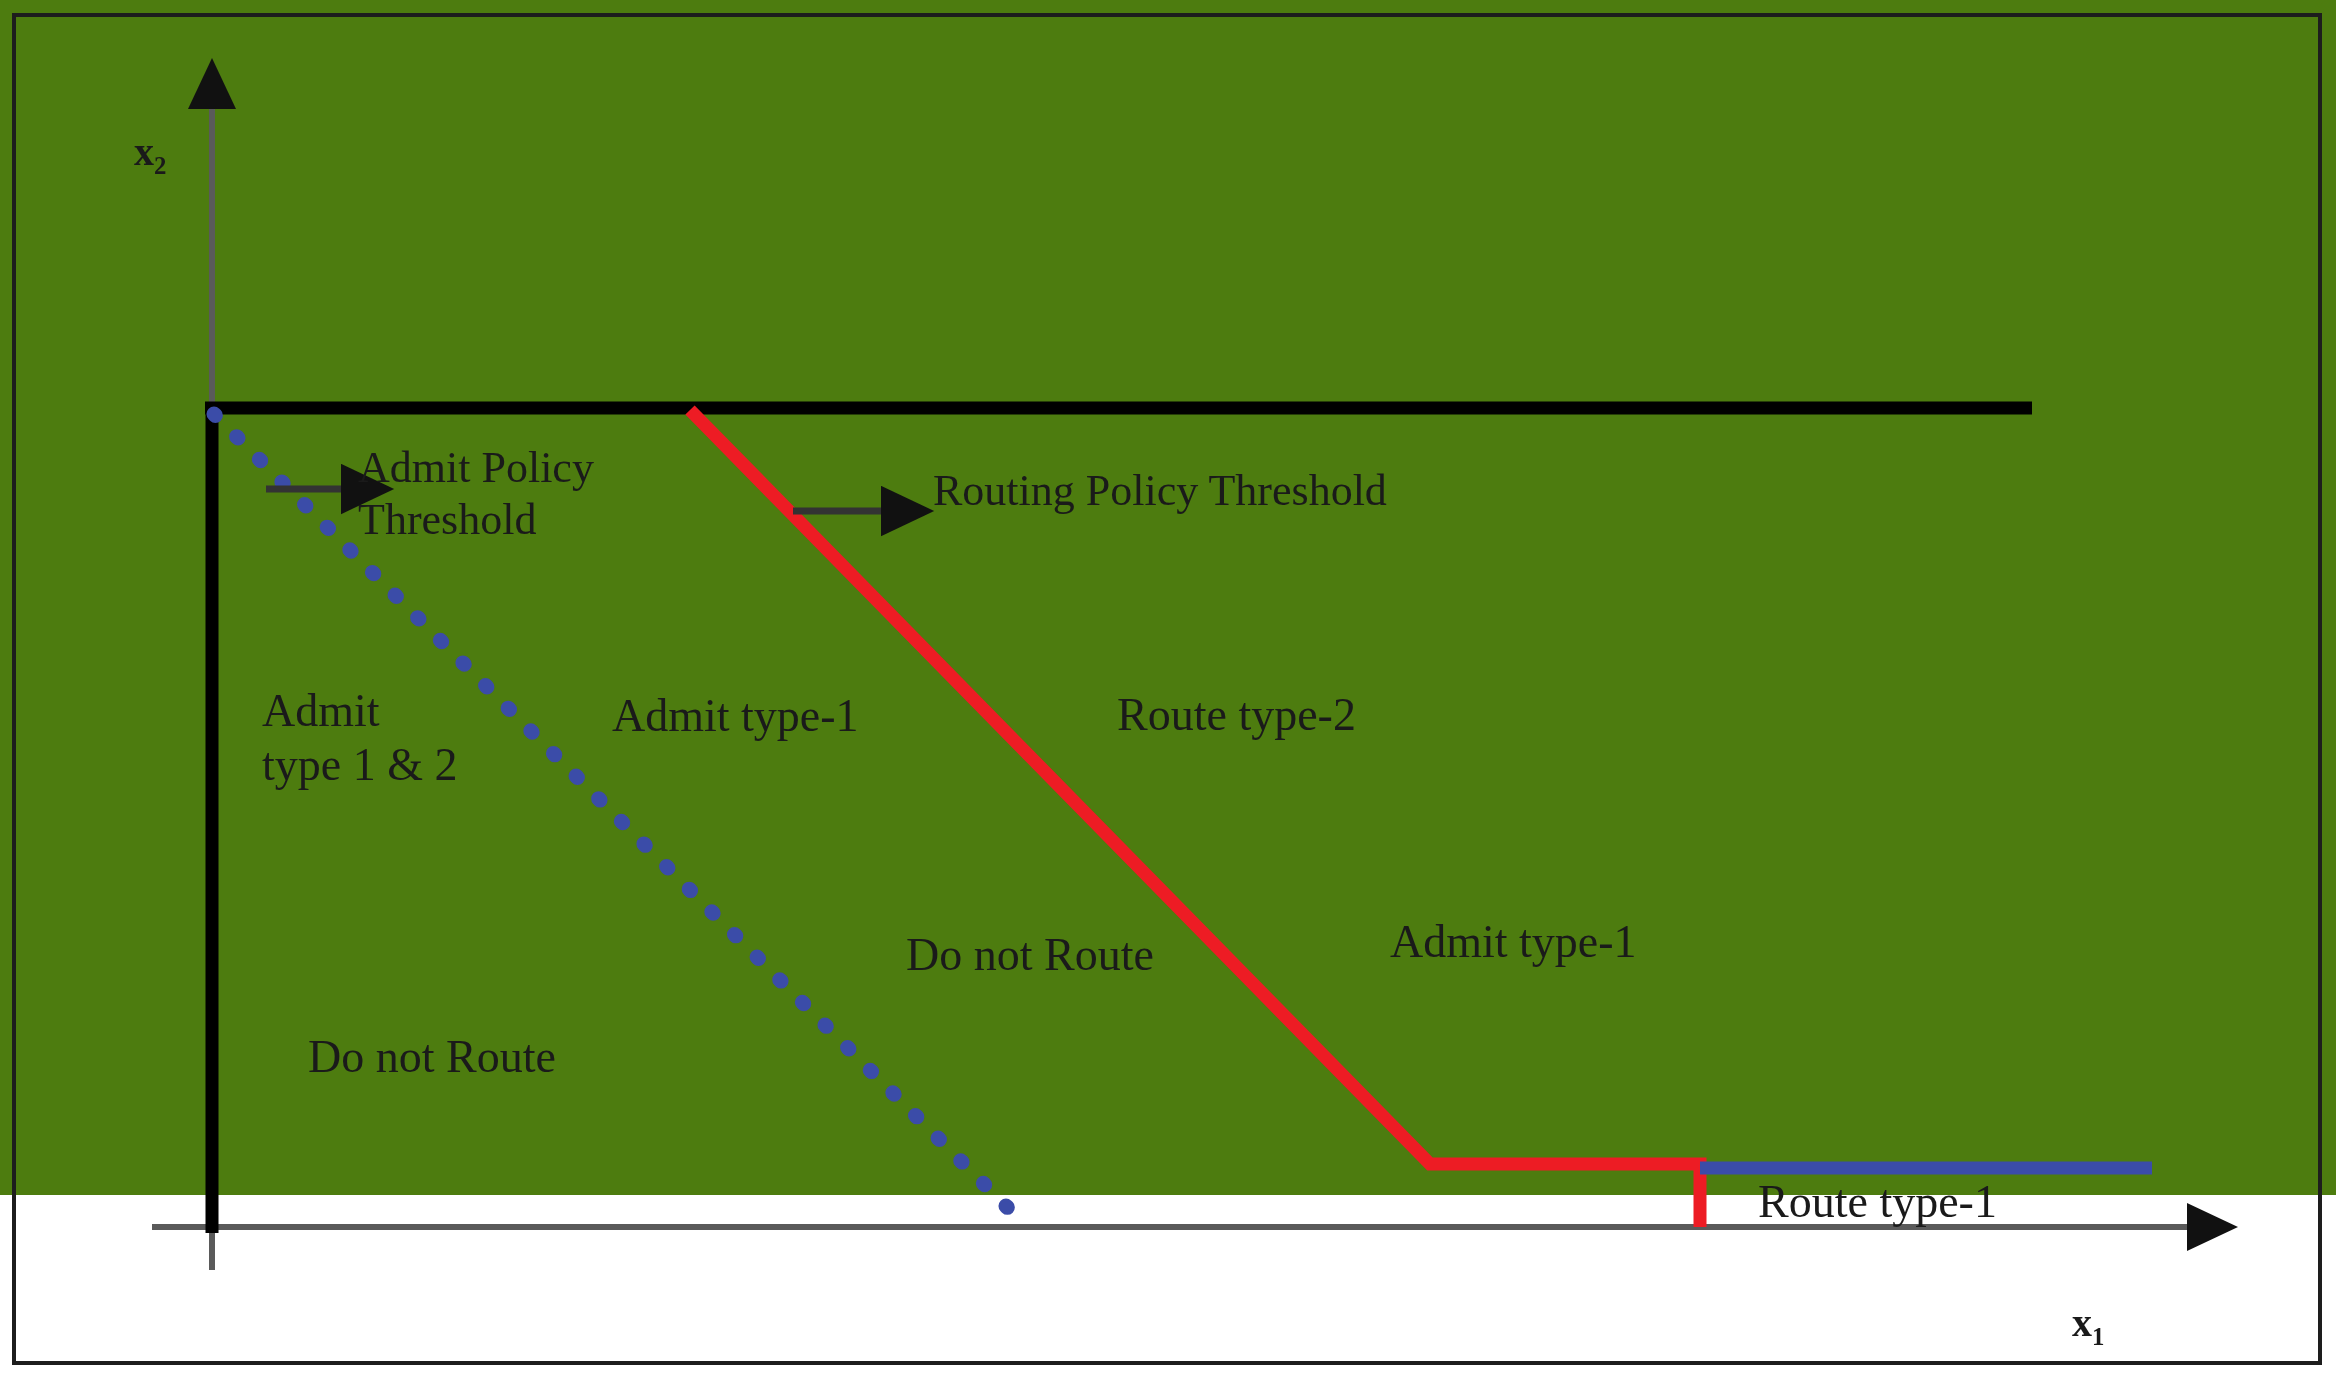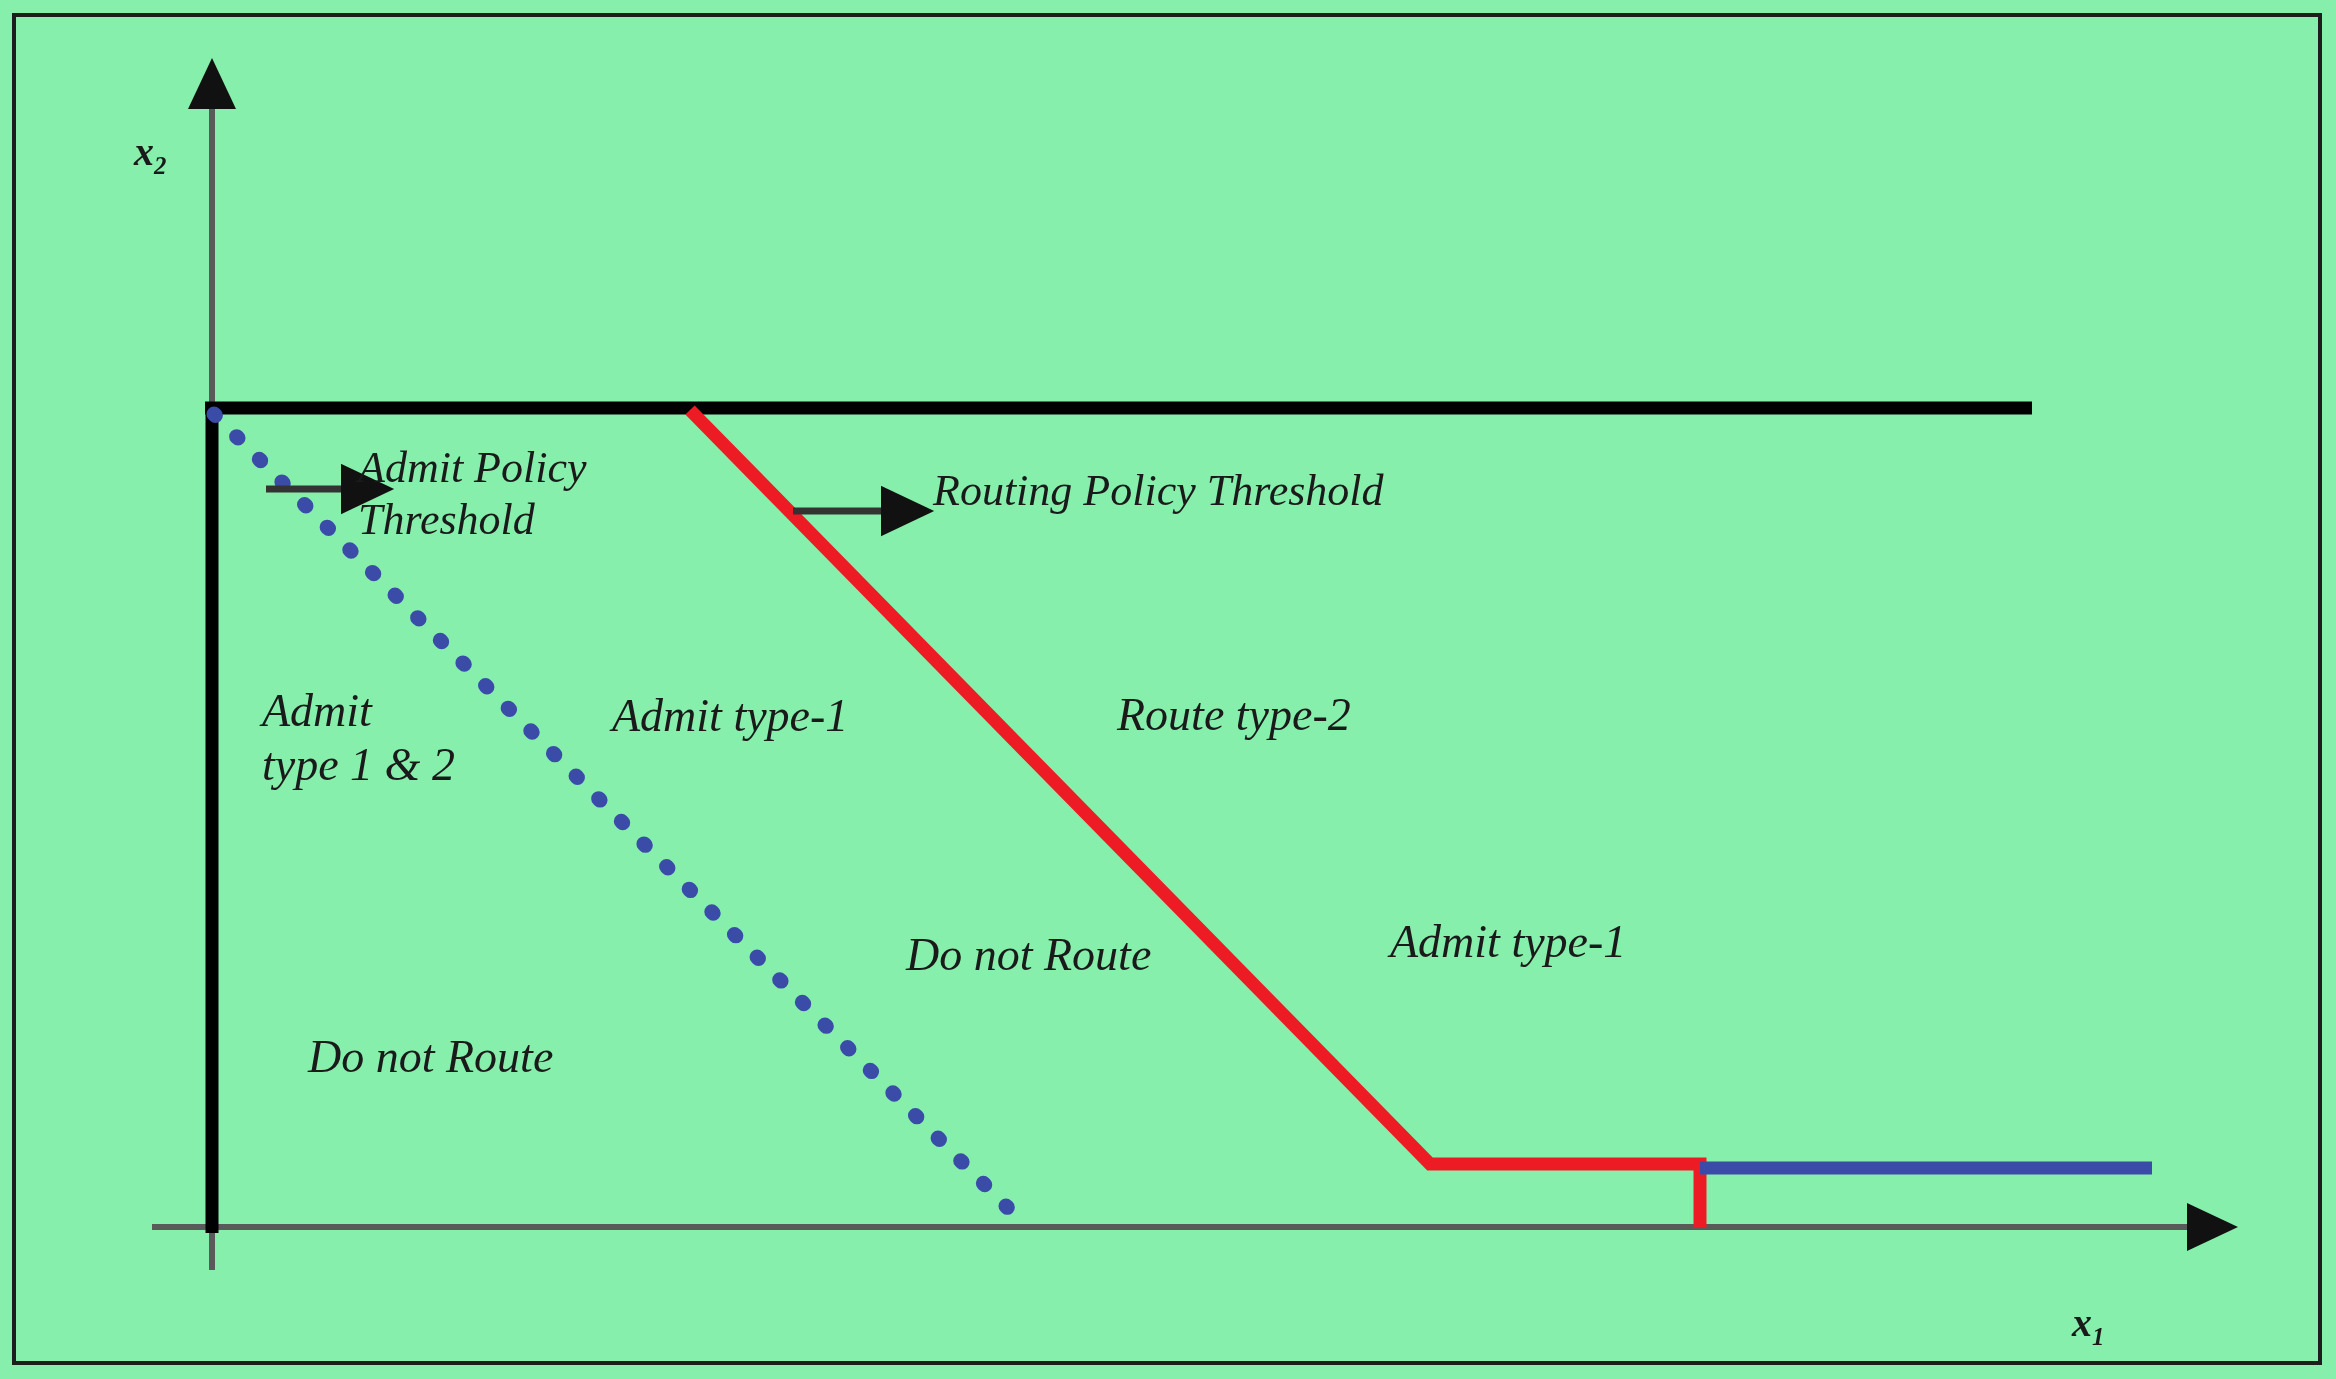--- a/index.html
+++ b/index.html
@@ -4,24 +4,23 @@
 <title>Admit / Routing Policy Threshold Diagram</title>
 <style>
   html,body{margin:0;padding:0;background:#ffffff;}
   body{
     width:2336px;height:1379px;
     font-family:"Liberation Serif","DejaVu Serif",serif;
     overflow:hidden;
   }
   #frame{
     position:relative;
-    width:2336px;height:1379px;
-    background:#86efac;
+    width:2336px;height:1195px;
+    background:#4d7c0f;
     box-sizing:border-box;
-    font-style:italic;
   }
   #border-rect{
     position:absolute;
     left:12px;top:13px;
     width:2310px;height:1352px;
     border:4px solid #1d1d1d;
     box-sizing:border-box;
     pointer-events:none;
   }
   svg#plot{
@@ -108,14 +107,15 @@
   <div class="lbl region-lbl" id="admit-type1-upper-label">Admit type-1</div>
 
   <div class="lbl region-lbl" id="route-type2-label">Route type-2</div>
 
   <div class="lbl region-lbl" id="do-not-route-mid-label">Do not Route</div>
 
   <div class="lbl region-lbl" id="admit-type1-lower-label">Admit type-1</div>
 
   <div class="lbl region-lbl" id="do-not-route-lower-label">Do not Route</div>
 
+  <div class="lbl region-lbl" id="route-type1-label">Route type-1</div>
 
 </div>
 
 </body></html>

